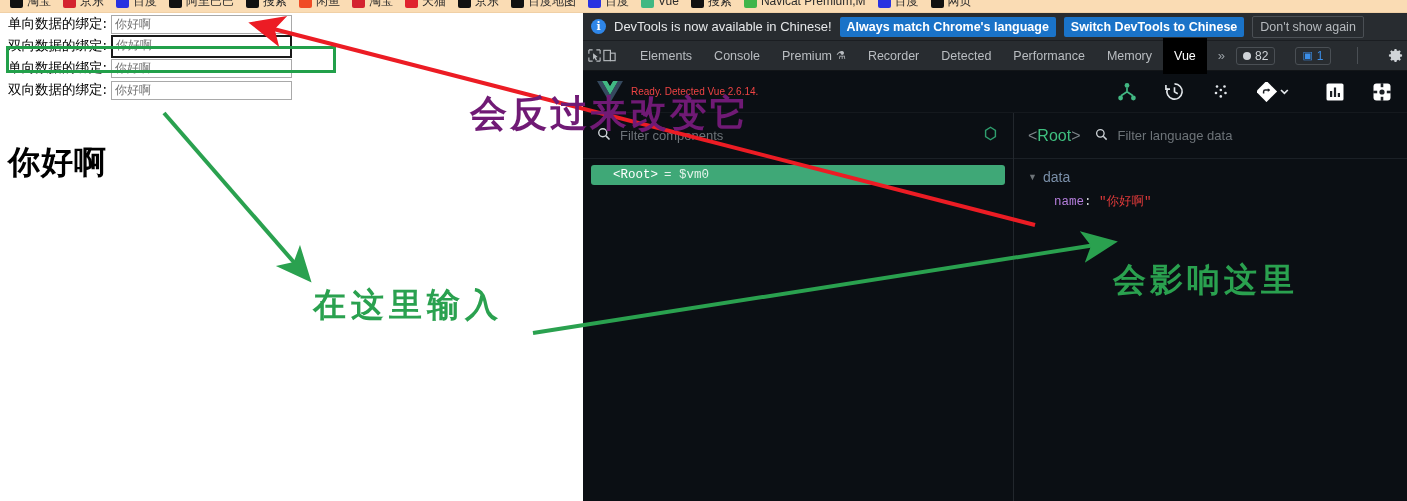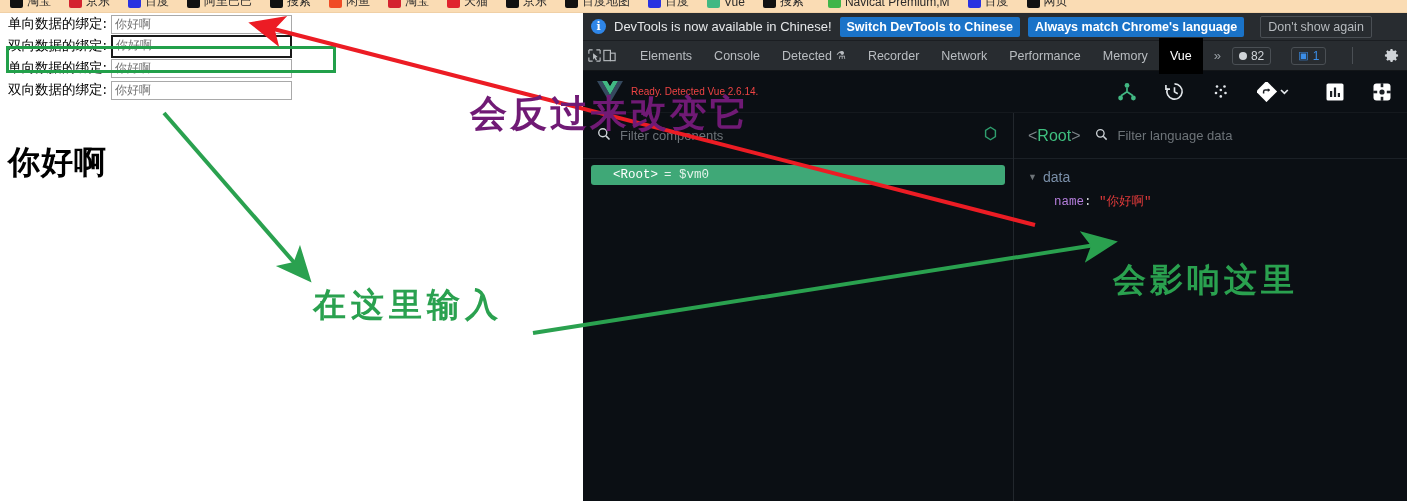--- a/index.html
+++ b/index.html
@@ -7,21 +7,21 @@
     width:1407px;height:501px;overflow:hidden;position:relative;
     background:#ffffff;
     font-family:"Liberation Sans","DejaVu Sans",sans-serif;
     -webkit-font-smoothing:antialiased;
   }
 
   
   #bookmarkbar{
     position:absolute;left:0;top:0;width:1407px;height:13px;
     background:#fadcb4;overflow:hidden;
-    display:flex;align-items:center;gap:6px;
+    display:flex;align-items:flex-end;gap:0px;
     padding-left:4px;box-sizing:border-box;
     border-bottom:1px solid #f0d0a6;
   }
   .bm{
     display:flex;align-items:center;gap:4px;
     height:22px;margin-top:-9px;padding:0 6px;
     font-size:12px;color:#2a2a2a;white-space:nowrap;
   }
   .bm .fav{
     width:13px;height:13px;border-radius:2px;flex:0 0 13px;
@@ -81,21 +81,21 @@
     color:#fff;font-size:11px;font-weight:bold;line-height:15px;
     text-align:center;flex:0 0 15px;font-family:"DejaVu Serif",serif;
   }
   #notice .msg{font-size:13px;color:#e6e8ea;white-space:nowrap;}
   .nbtn{
     font-size:12.5px;font-weight:bold;white-space:nowrap;
     padding:3px 7px;border-radius:2px;
   }
   .nbtn.primary{background:#1a73c8;color:#fff;}
   .nbtn.ghost{background:transparent;color:#b6babe;font-weight:normal;
-    border:1px solid #4a4f54;margin-left:8px;}
+    border:1px solid #4a4f54;}
 
   
   #tabbar{
     height:30px;background:#282c30;border-bottom:1px solid #121518;
     display:flex;align-items:center;padding-left:4px;box-sizing:border-box;
   }
   .tb-ico{
     width:26px;height:26px;display:flex;align-items:center;justify-content:center;
   }
   #tabbar .vsep{width:1px;height:17px;background:#4a4f54;margin:0 6px;}
@@ -271,22 +271,22 @@
     </div>
   <div id="hl-box"></div>
   <div id="page-heading">你好啊</div>
 </div>
 
 <div id="devtools">
 
   <div id="notice">
     <div class="info-ico">i</div>
     <div class="msg">DevTools is now available in Chinese!</div>
+    <div class="nbtn primary">Always match Chrome's language</div>
     <div class="nbtn primary">Switch DevTools to Chinese</div>
-    <div class="nbtn primary">Always match Chrome's language</div>
     <div class="nbtn ghost">Don't show again</div>
   </div>
 
   <div id="tabbar">
     <div class="tb-ico">
       <svg width="15" height="15" viewBox="0 0 16 16">
           <path d="M2 2h4M2 2v4M14 2h-4M14 2v4M2 14h4M2 14v-4M14 14h-4M14 14v-4" stroke="#b9bdc1" stroke-width="1.2" fill="none"></path>
           <path d="M6.5 5.5l5 4-2.2.5 1.4 2.6-1.3.7-1.4-2.6-1.5 1.7z" fill="#b9bdc1"></path>
         </svg>
     </div>
@@ -298,28 +298,28 @@
     </div>
     <div class="vsep"></div>
     <div id="tabs-holder" style="display:flex;align-items:center;">
         <div class="tab">
           <span>Elements</span>
         </div>
         <div class="tab">
           <span>Console</span>
         </div>
         <div class="tab">
+          <span>Premium</span>
+          <span style="font-size: 11px;">⚗</span>
+        </div>
+        <div class="tab">
+          <span>Recorder</span>
+        </div>
+        <div class="tab">
           <span>Detected</span>
-          <span style="font-size: 11px;">⚗</span>
-        </div>
-        <div class="tab">
-          <span>Recorder</span>
-        </div>
-        <div class="tab">
-          <span>Network</span>
         </div>
         <div class="tab">
           <span>Performance</span>
         </div>
         <div class="tab">
           <span>Memory</span>
         </div>
         <div class="tab active">
           <span>Vue</span>
         </div>

